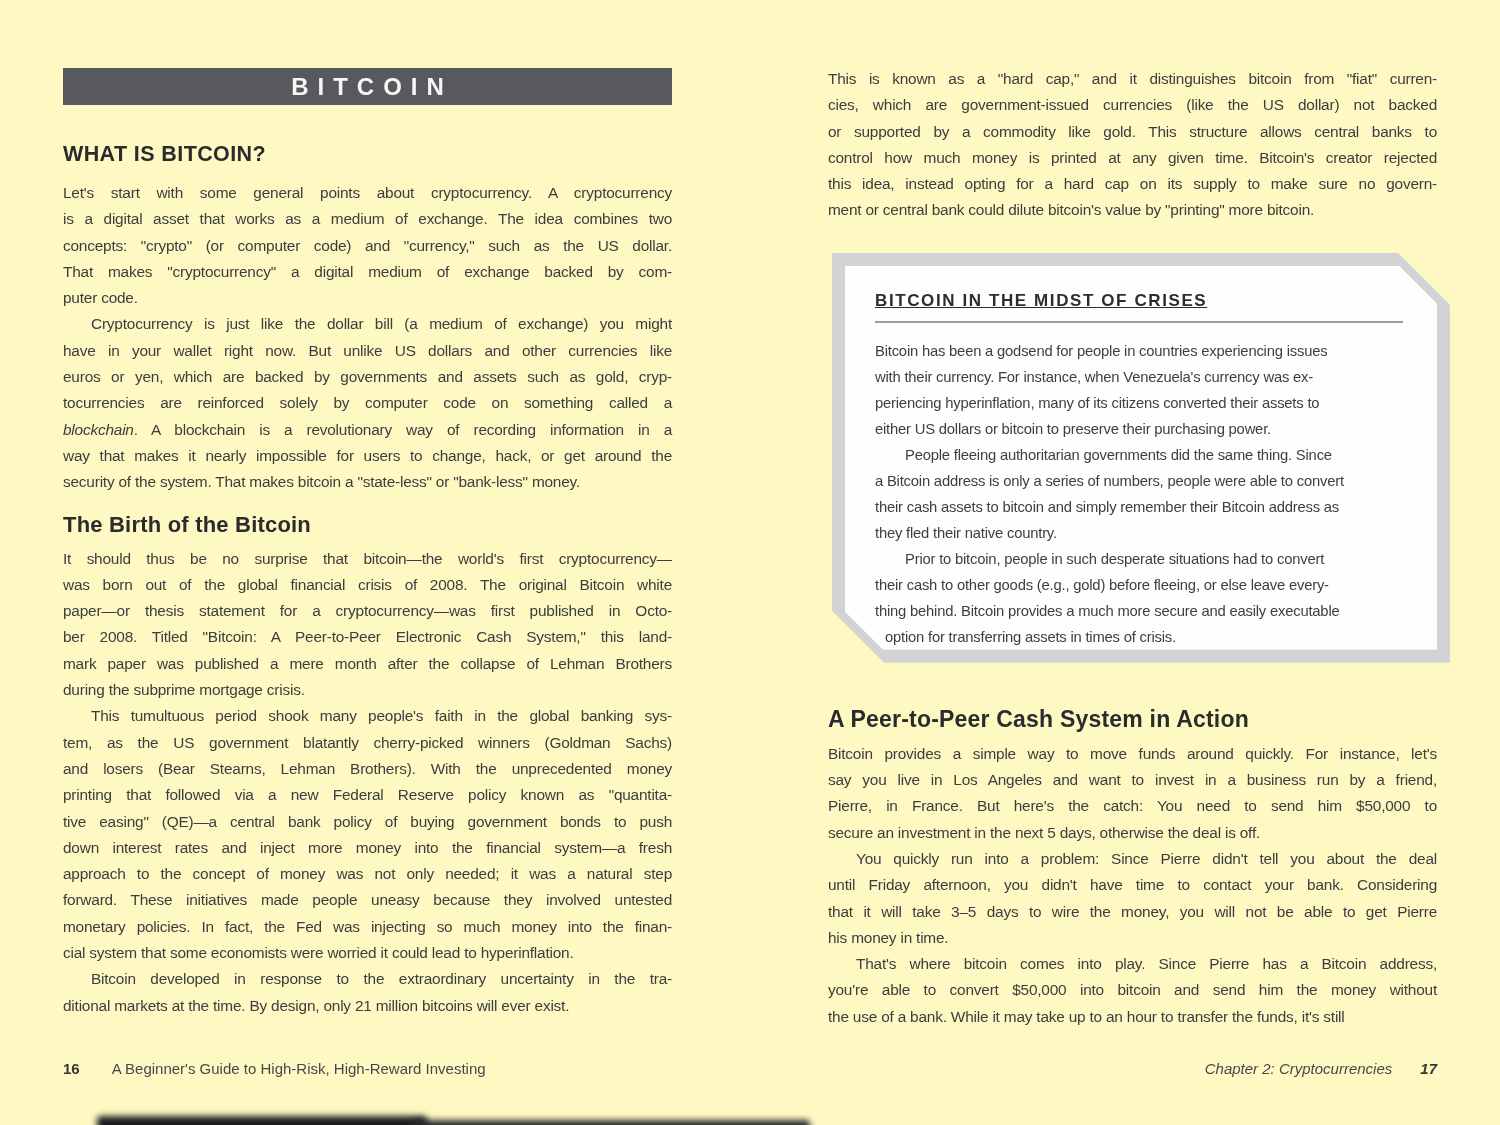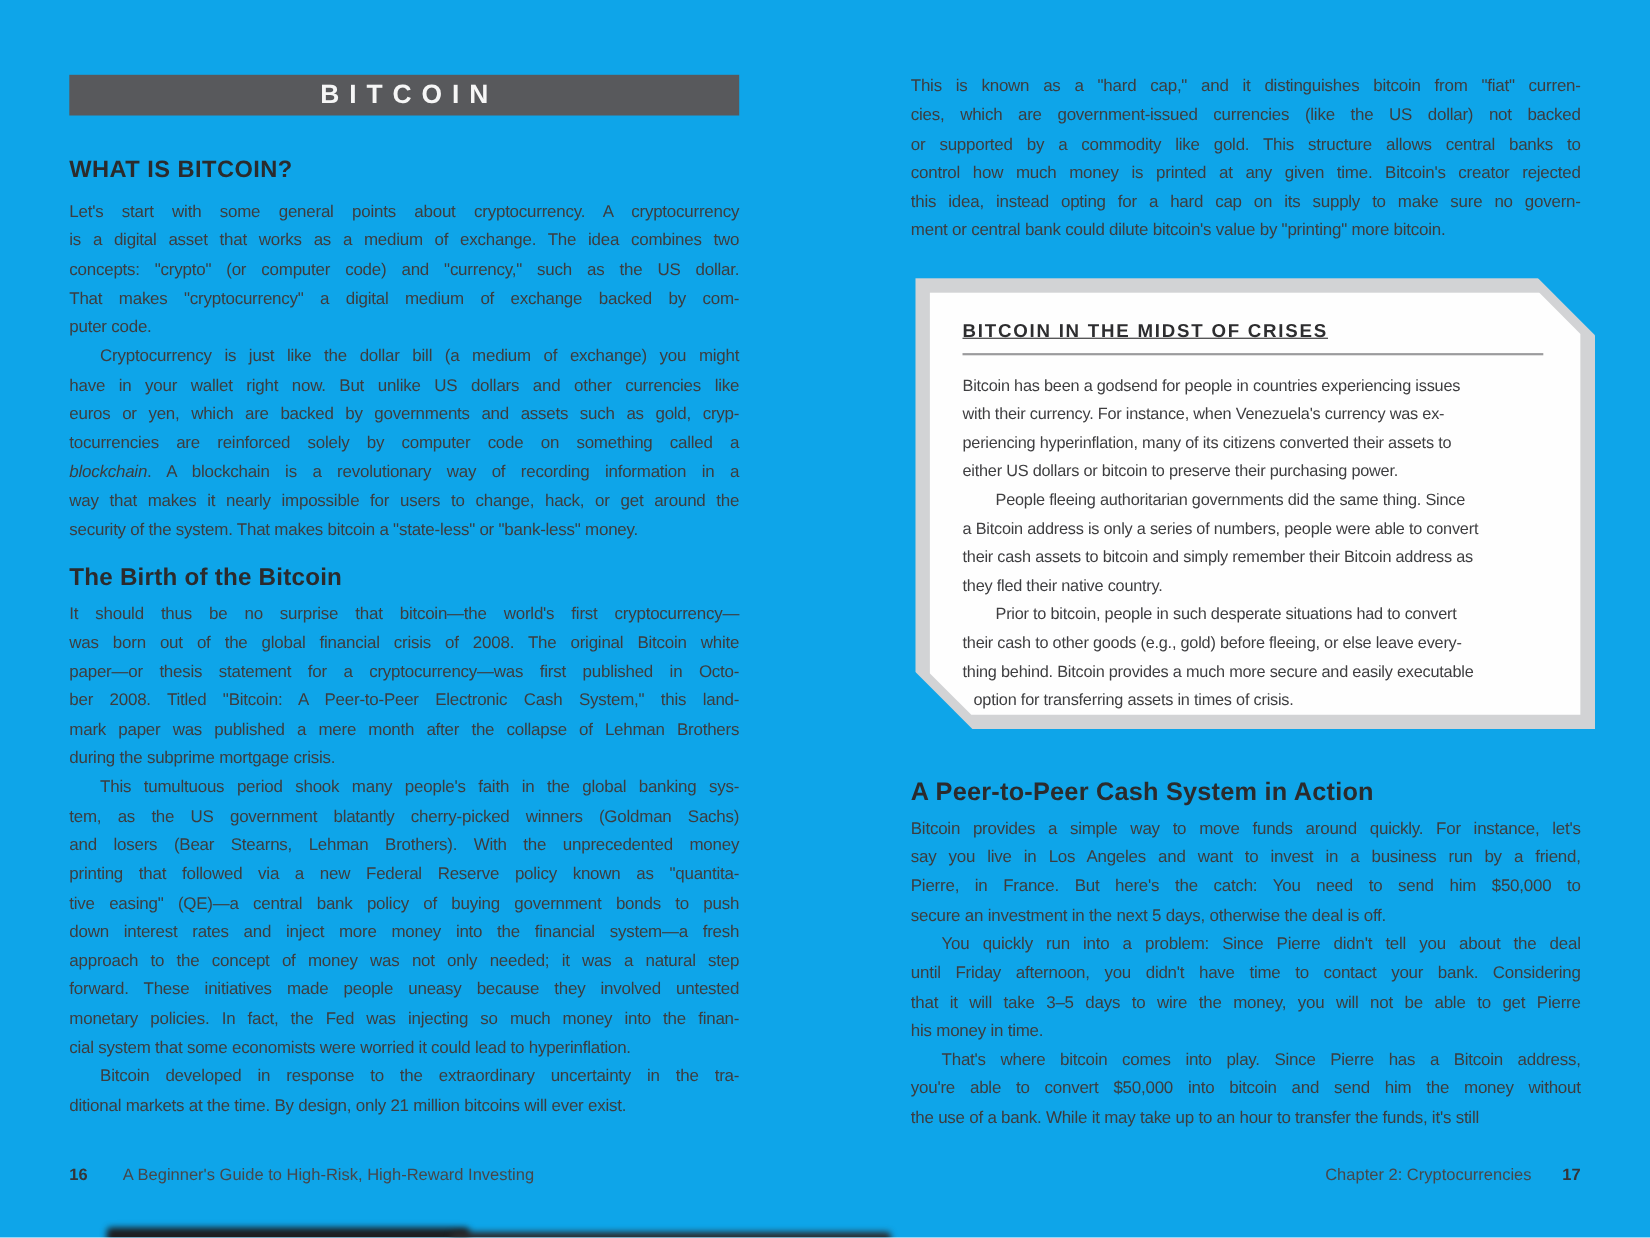--- a/index.html
+++ b/index.html
@@ -1,18 +1,18 @@
 <!DOCTYPE html>
 <html><head>
 <meta charset="utf-8">
 <style>
   html,body { margin:0; padding:0; background:#ffffff; }
   .sheet {
     position:relative; width:1500px; height:1125px; overflow:hidden;
-    background:#0ea5e9; color:#3d3d3f;
+    background:#fef9c3; color:#3d3d3f;
     font-family:"Liberation Sans", sans-serif;
   }
   .col { position:absolute; top:0; width:609px; }
   .col-left  { left:63px; }
   .col-right { left:828px; }
 
   .banner {
     margin-top:68px; height:37px; background:#58595c;
     display:flex; align-items:center; justify-content:center;
     color:#f6f6f6; font-size:24px; font-weight:bold;
@@ -48,21 +48,21 @@
   }
   .callout-title { font-size:17px; font-weight:bold; letter-spacing:1.6px; color:#2d2d2f;text-decoration:underline; }
   .callout-rule { height:2px; background:#9b9b9d; margin:10px 4px 15px 0; }
   .box-para { font-size:14.8px; line-height:26px; color:#3e3e40; letter-spacing:-0.2px; }
   .box-para .line { text-align:left; }
   .box-para.indent .line:first-child { text-indent:30px; }
   .box-para.indent-last .line:last-child { text-indent:10px; }
 
   .footer { position:absolute; top:1060px; font-size:15px; color:#47474a; }
   .footer-left  { left:63px; }
-  .footer-right { right:63px; text-align:right; }
+  .footer-right { right:63px; text-align:right;font-style:italic; }
   .pagenum { font-weight:bold; color:#353538; }
   .footer-left .pagenum  { margin-right:32px;margin-top:32px; }
   .footer-right .pagenum { margin-left:28px; }
 
   .smudge-a { position:absolute; left:97px;  bottom:-7px; width:330px; height:16px;
               background:#1d1d1f; filter:blur(3px); border-radius:4px; }
   .smudge-b { position:absolute; left:410px; bottom:-8px; width:400px; height:13px;
               background:#2b2b2d; filter:blur(3px); border-radius:4px; }
 </style>
 </head>

